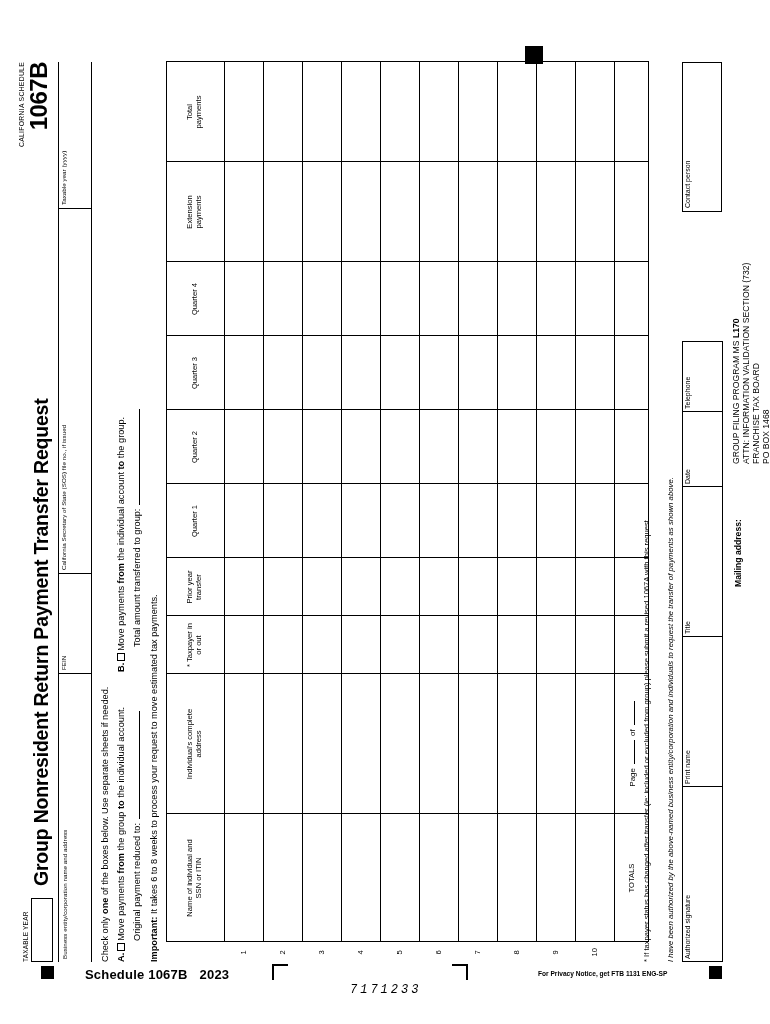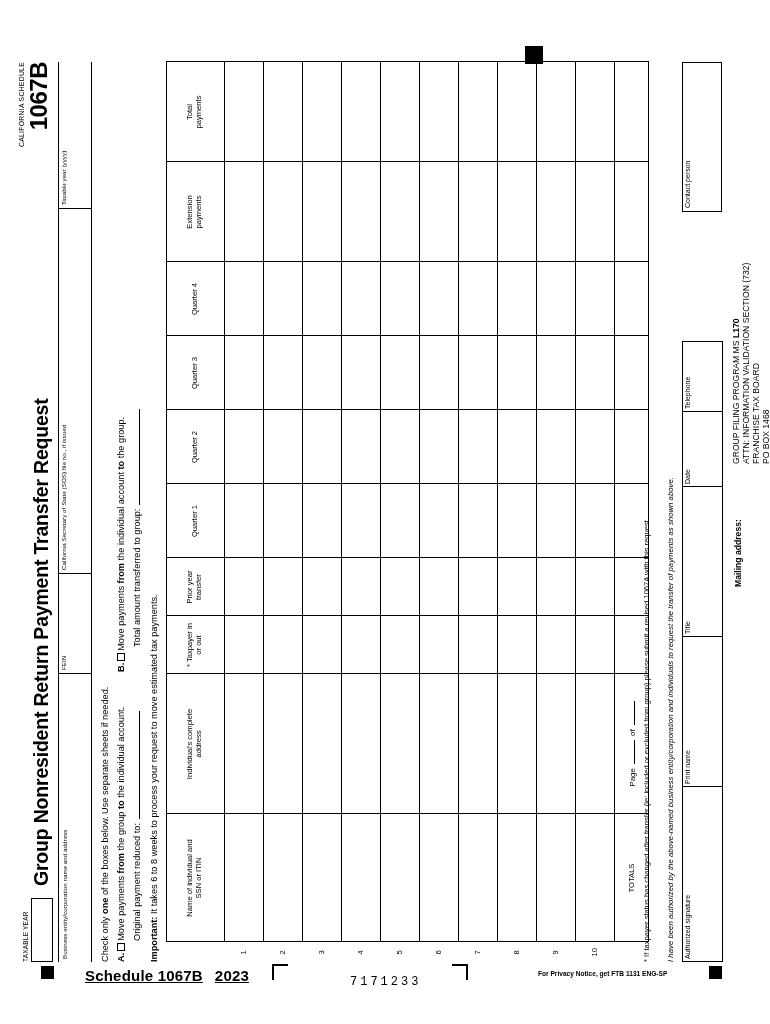--- a/index.html
+++ b/index.html
@@ -132,21 +132,21 @@
   }
 
   
   .ml-label { font-size: 8.6px; font-weight: bold; }
   .ml-line { font-size: 8.6px; white-space: nowrap; }
   .ml-line b { font-weight: bold; }
 
   
   .footer-blk { position: absolute; }
   .sq { background: #000; }
-  .foot-txt { font-size: 15px; font-weight: bold; letter-spacing: .2px; text-decoration: underline; }
+  .foot-txt { font-size: 13px; font-weight: bold; letter-spacing: .2px; }
   .bar-num { font-size: 12px; letter-spacing: 3px; font-family: "Liberation Mono", monospace; }
   .privacy { font-size: 6.6px; font-weight: bold; }
   .crop {
     position: absolute;
     width: 16px; height: 16px;
     box-sizing: border-box;
   }
 </style>
 </head>
 <body>
@@ -452,21 +452,21 @@
 
   <div class="footer-blk" style="left:0; top:955px; width:770px; height:40px;">
     <div class="abs sq" style="left:41px; top:11px; width:13px; height:13px;"></div>
     <div class="abs foot-txt" style="left:85px; top:12px;">
       <span>Schedule 1067B</span><span style="display:inline-block;width:12px;"></span><span>2023</span>
     </div>
 
     <div class="crop" style="left:272px; top:9px; border-left:2px solid #000; border-top:2px solid #000;"></div>
     <div class="crop" style="left:452px; top:9px; border-right:2px solid #000; border-top:2px solid #000;"></div>
 
-    <div class="abs bar-num" style="left:350px; top:20px;">7171233</div>
+    <div class="abs bar-num" style="left:350px; top:28px;font-style:italic;">7171233</div>
 
     <div class="abs privacy" style="left:538px; top:15px;">For Privacy Notice, get FTB 1131 ENG-SP</div>
 
     <div class="abs sq" style="left:709px; top:11px; width:13px; height:13px;"></div>
   </div>
 
   <div class="abs sq" style="left:525px; top:46px; width:18px; height:18px;"></div>
 
 </div>
 

